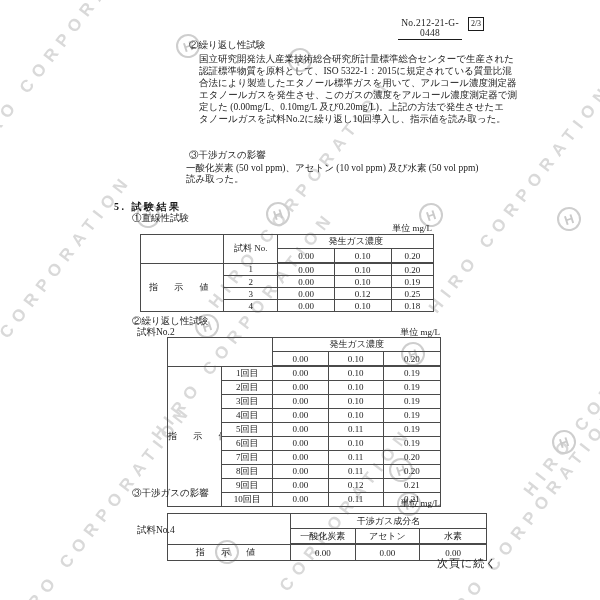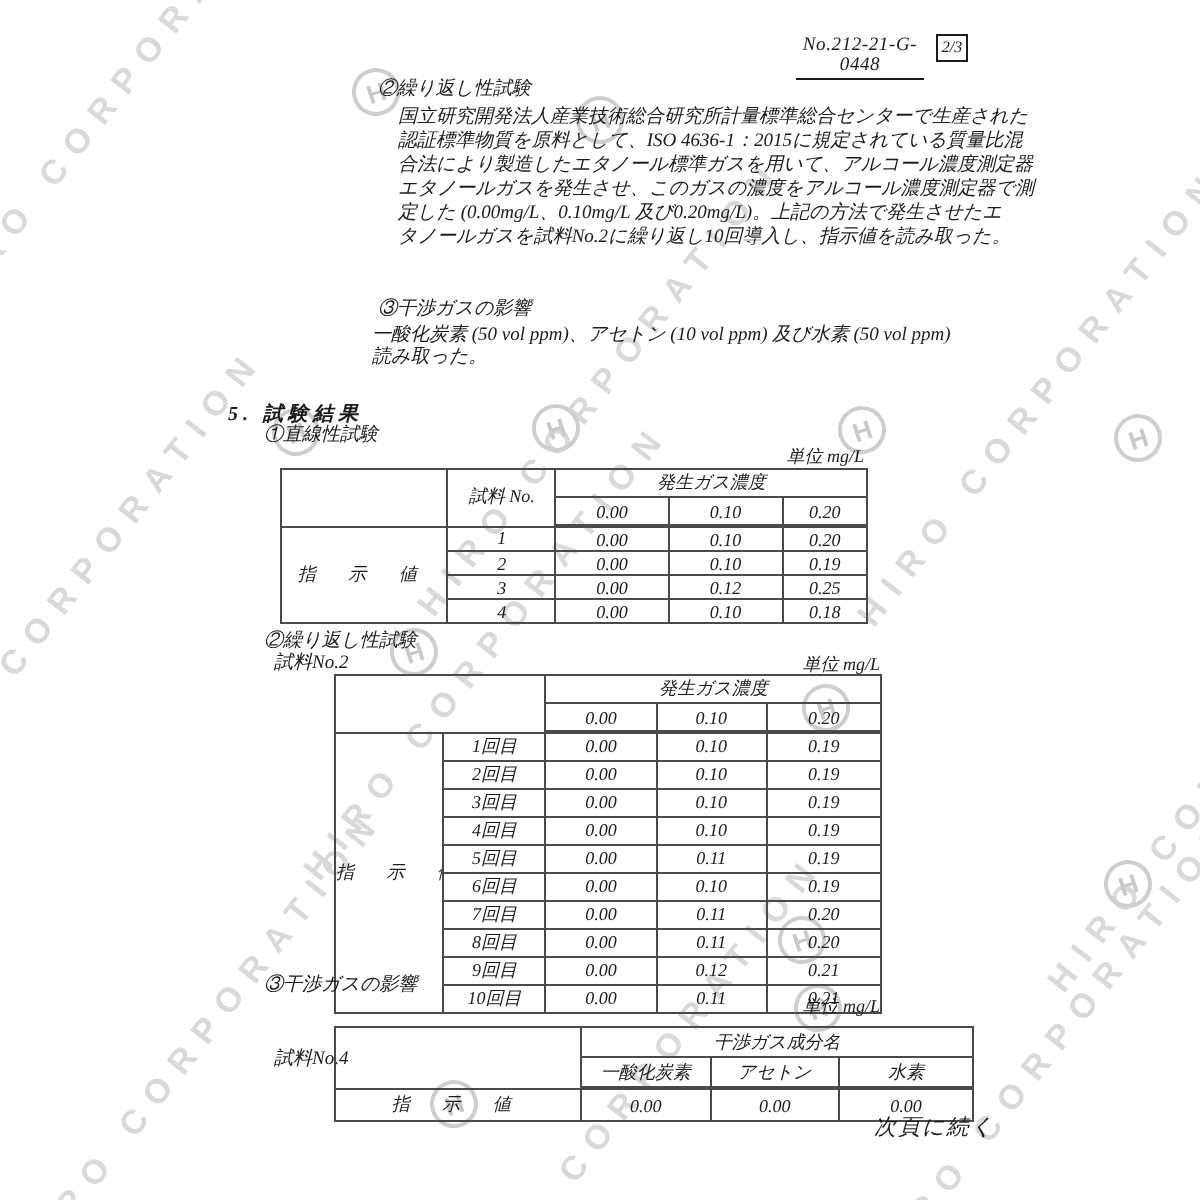--- a/index.html
+++ b/index.html
@@ -19,21 +19,21 @@
     font-size:17px;font-weight:bold;letter-spacing:7px;white-space:nowrap;
     transform:rotate(-52deg);transform-origin:left top;
   }
   .wm-logo{
     position:absolute;width:20px;height:20px;border:2px solid #cecece;border-radius:50%;
     color:#c9c9c9;display:flex;align-items:center;justify-content:center;
     font-family:"Liberation Sans","DejaVu Sans",sans-serif;font-size:13px;font-weight:bold;
     transform:rotate(-18deg);background:transparent;
   }
   
-  .content{position:absolute;inset:0;z-index:1;font-style:italic;}
+  .content{position:absolute;inset:0;z-index:1;}
   .abs{position:absolute;}
   .doc-number{
     top:18px;left:398px;width:64px;font-size:9.5px;letter-spacing:0.3px;
     border-bottom:1px solid #1b1b1b;text-align:center;padding-bottom:1px;
   }
   .page-badge{
     top:17px;left:468px;width:14px;height:12px;border:1px solid #1b1b1b;
     font-size:8px;line-height:12px;text-align:center;
   }
   .h-small{font-size:9.5px;line-height:11px;}
@@ -96,21 +96,21 @@
   </div>
 
   <div class="content">
 
     <div class="abs doc-number">No.212-21-G-0448</div>
     <div class="abs page-badge">2/3</div>
 
     <div class="abs h-small" style="left:189px;top:40px">②繰り返し性試験</div>
     <div class="abs para" style="left:199px;top:53px;width:276px">
       <div class="pline">国立研究開発法人産業技術総合研究所計量標準総合センターで生産された</div>
-      <div class="pline">認証標準物質を原料として、ISO 4636-1：2015に規定されている質量比混</div>
+      <div class="pline">認証標準物質を原料として、ISO 5322-1：2015に規定されている質量比混</div>
       <div class="pline">合法により製造したエタノール標準ガスを用いて、アルコール濃度測定器</div>
       <div class="pline">エタノールガスを発生させ、このガスの濃度をアルコール濃度測定器で測</div>
       <div class="pline">定した (0.00mg/L、0.10mg/L 及び0.20mg/L)。上記の方法で発生させたエ</div>
       <div class="pline">タノールガスを試料No.2に繰り返し10回導入し、指示値を読み取った。</div>
     </div>
 
     <div class="abs h-small" style="left:189px;top:150px">③干渉ガスの影響</div>
     <div class="abs para para3" style="left:186px;top:162px;width:276px">
       <div class="pline">一酸化炭素 (50 vol ppm)、アセトン (10 vol ppm) 及び水素 (50 vol ppm)</div>
       <div class="pline">読み取った。</div>

